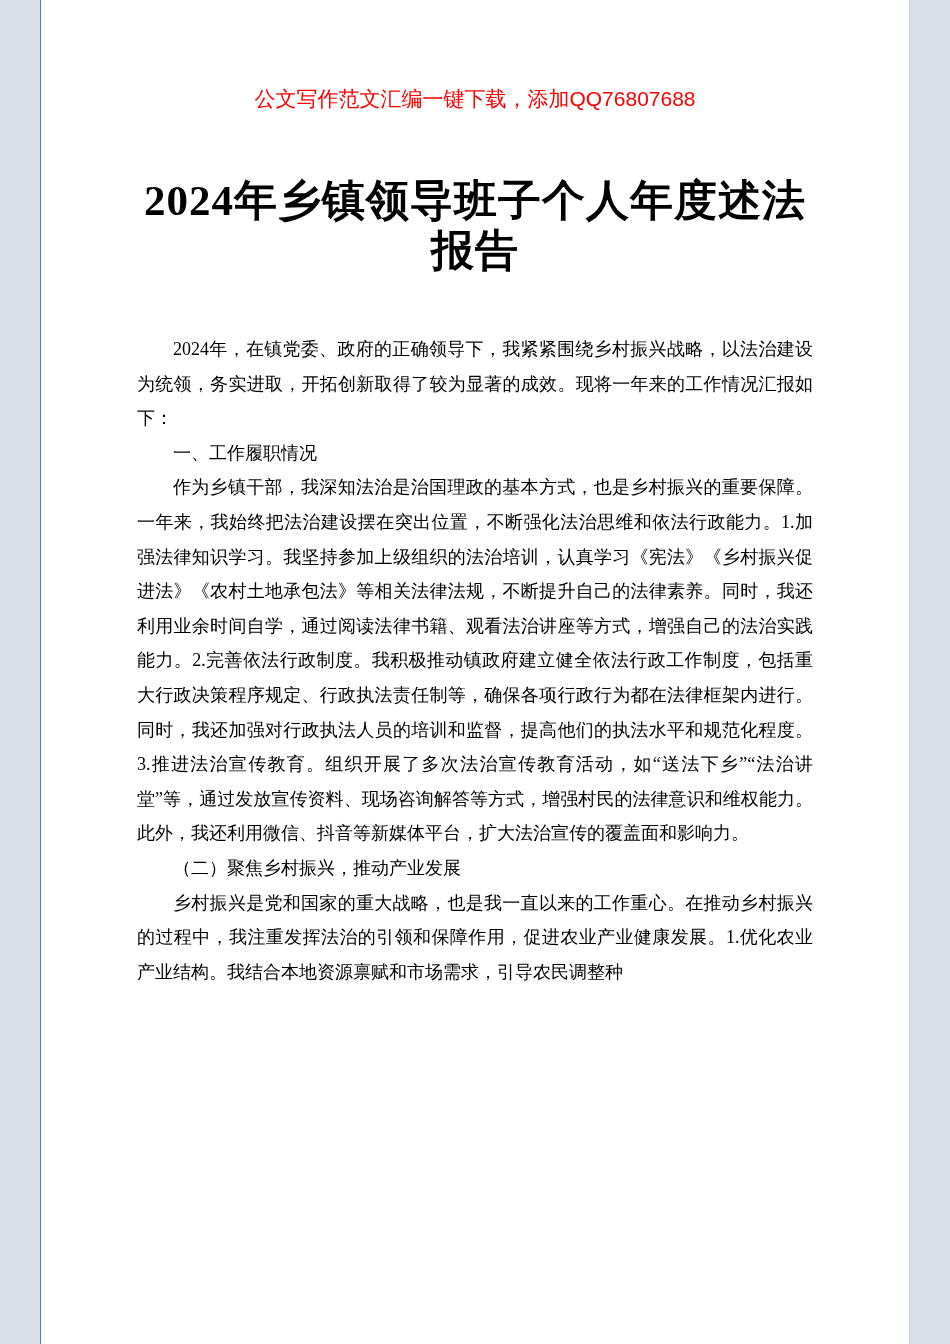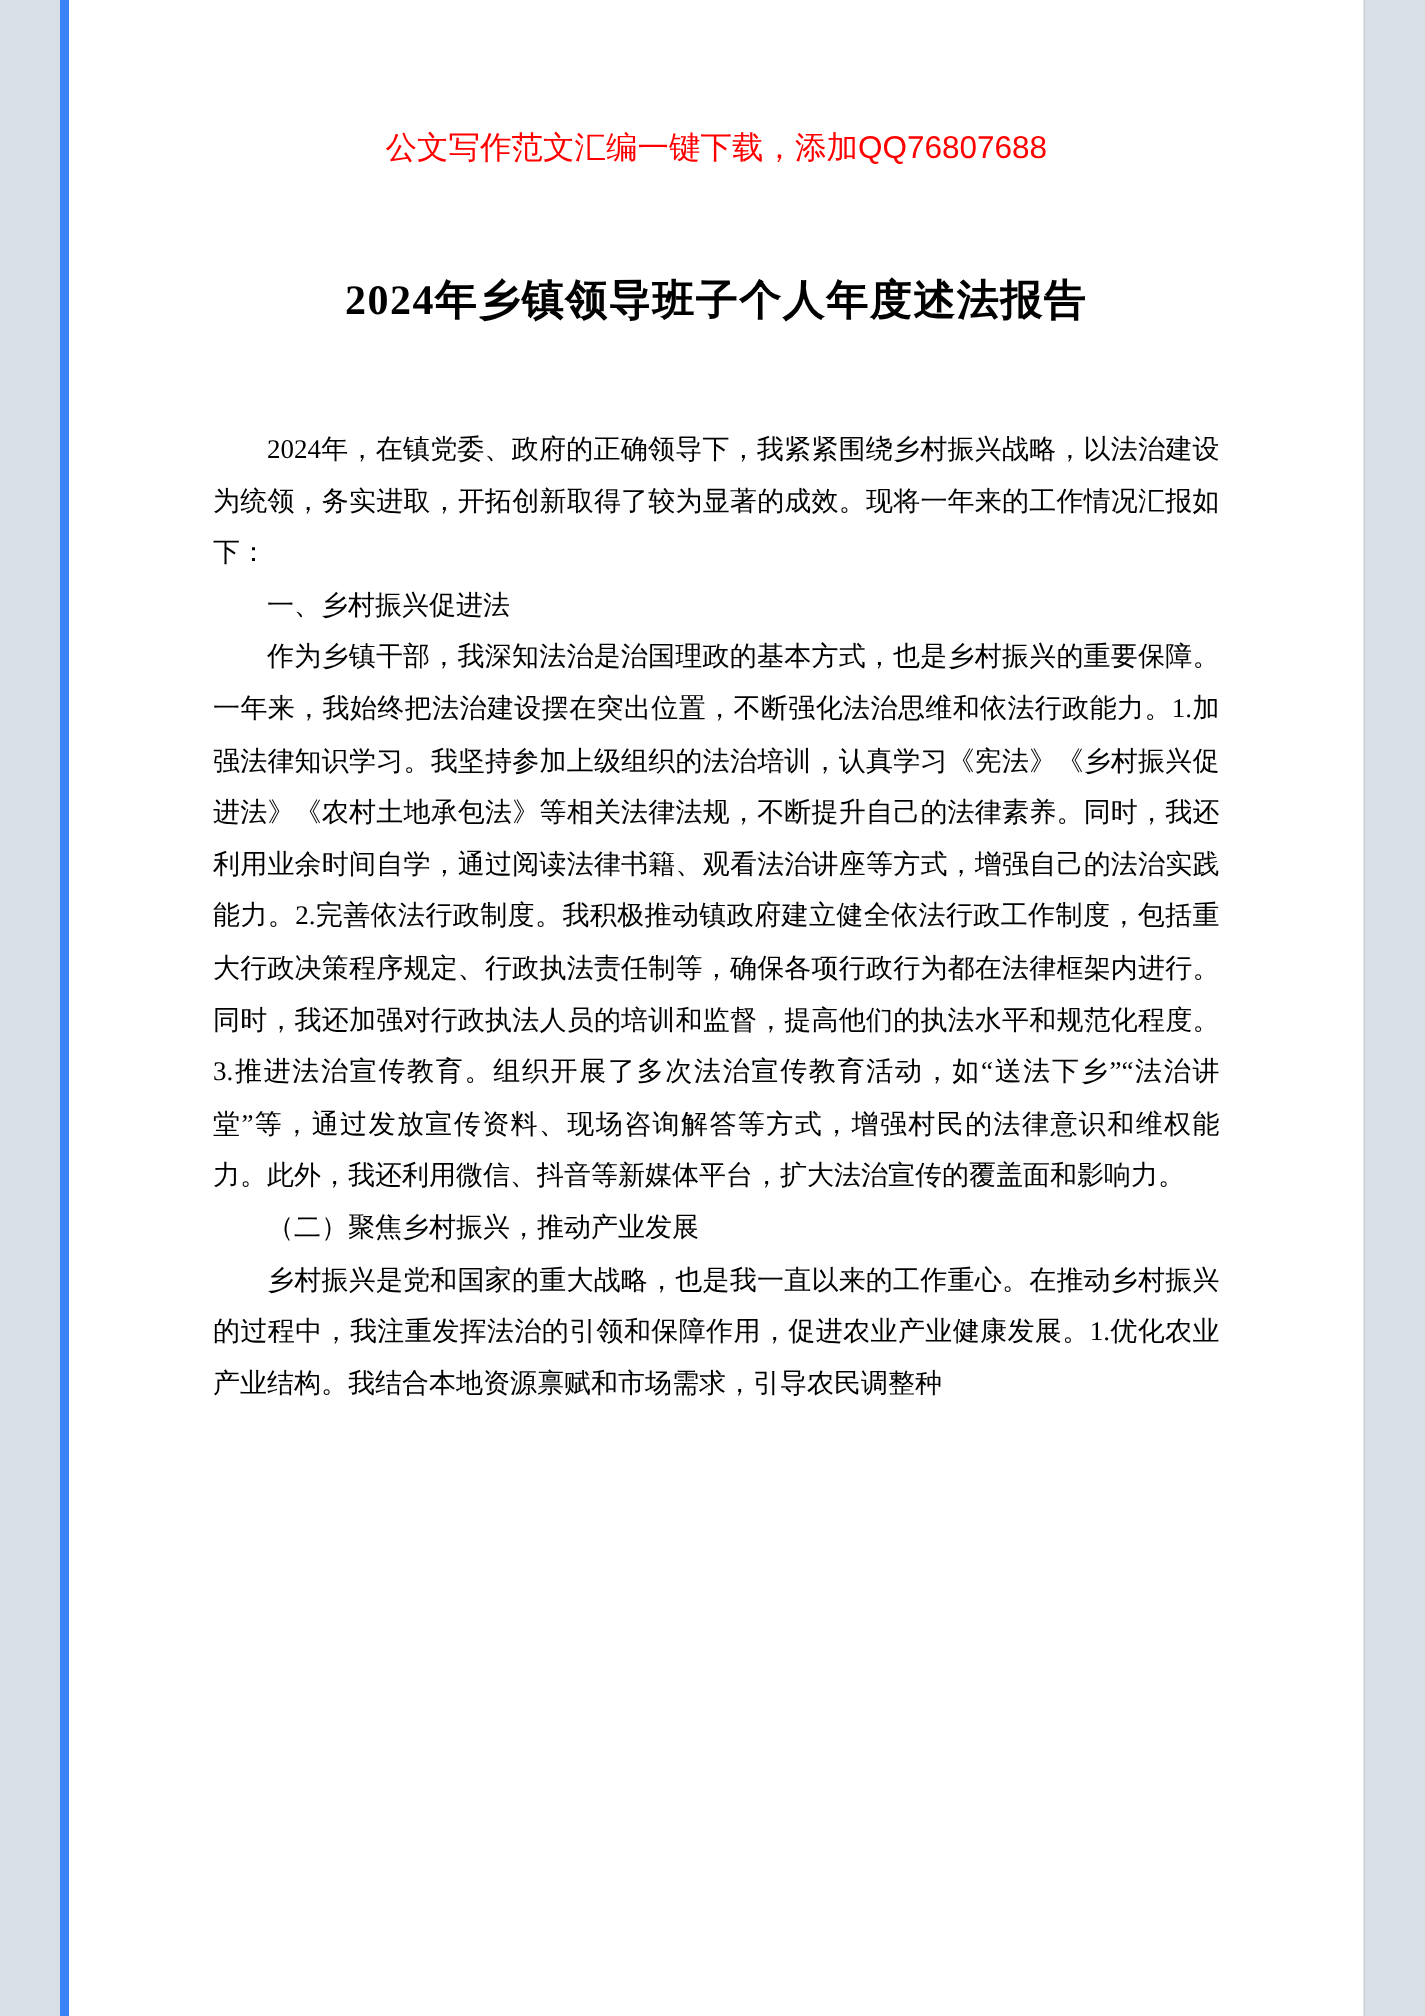--- a/index.html
+++ b/index.html
@@ -18,37 +18,37 @@
     width: 950px;
     height: 1344px;
   }
   .page {
     position: absolute;
     left: 40px;
     top: 0;
     width: 870px;
     height: 1344px;
     background: #ffffff;
-    border-left: 6px solid #3b82f6;
+    border-left: 1px solid #3b82f6;
     border-right: 1px solid #c9d1d8;
     box-sizing: border-box;
     padding: 0 96px;
   }
   .notice {
     padding-top: 86px;
     text-align: center;
     color: #ff0000;
     font-size: 21px;
     line-height: 26px;
     font-family: "Liberation Sans", sans-serif;
   }
   .doc-title {
     margin: 64px 0 0 0;
     text-align: center;
-    font-size: 28px;
+    font-size: 43px;
     line-height: 50px;
     font-weight: bold;
     color: #000000;
     letter-spacing: 1px;
     font-family: "Liberation Serif", serif;
   }
   .doc-body {
     margin-top: 56px;
     color: #000000;
     font-size: 18px;
@@ -68,20 +68,20 @@
 
 <div class="viewer">
   <div class="page">
 
     <div class="notice">公文写作范文汇编一键下载，添加QQ76807688</div>
 
     <h1 class="doc-title">2024年乡镇领导班子个人年度述法报告</h1>
 
     <div class="doc-body">
       <p class="para">2024年，在镇党委、政府的正确领导下，我紧紧围绕乡村振兴战略，以法治建设为统领，务实进取，开拓创新取得了较为显著的成效。现将一年来的工作情况汇报如下：</p>
-      <p class="heading">一、乡村振兴促进法</p>
+      <p class="heading">一、工作履职情况</p>
       <p class="para">作为乡镇干部，我深知法治是治国理政的基本方式，也是乡村振兴的重要保障。一年来，我始终把法治建设摆在突出位置，不断强化法治思维和依法行政能力。1.加强法律知识学习。我坚持参加上级组织的法治培训，认真学习《宪法》《乡村振兴促进法》《农村土地承包法》等相关法律法规，不断提升自己的法律素养。同时，我还利用业余时间自学，通过阅读法律书籍、观看法治讲座等方式，增强自己的法治实践能力。2.完善依法行政制度。我积极推动镇政府建立健全依法行政工作制度，包括重大行政决策程序规定、行政执法责任制等，确保各项行政行为都在法律框架内进行。同时，我还加强对行政执法人员的培训和监督，提高他们的执法水平和规范化程度。3.推进法治宣传教育。组织开展了多次法治宣传教育活动，如“送法下乡”“法治讲堂”等，通过发放宣传资料、现场咨询解答等方式，增强村民的法律意识和维权能力。此外，我还利用微信、抖音等新媒体平台，扩大法治宣传的覆盖面和影响力。</p>
       <p class="heading">（二）聚焦乡村振兴，推动产业发展</p>
       <p class="para">乡村振兴是党和国家的重大战略，也是我一直以来的工作重心。在推动乡村振兴的过程中，我注重发挥法治的引领和保障作用，促进农业产业健康发展。1.优化农业产业结构。我结合本地资源禀赋和市场需求，引导农民调整种</p>
     </div>
 
   </div>
 </div>
 
 </body></html>

